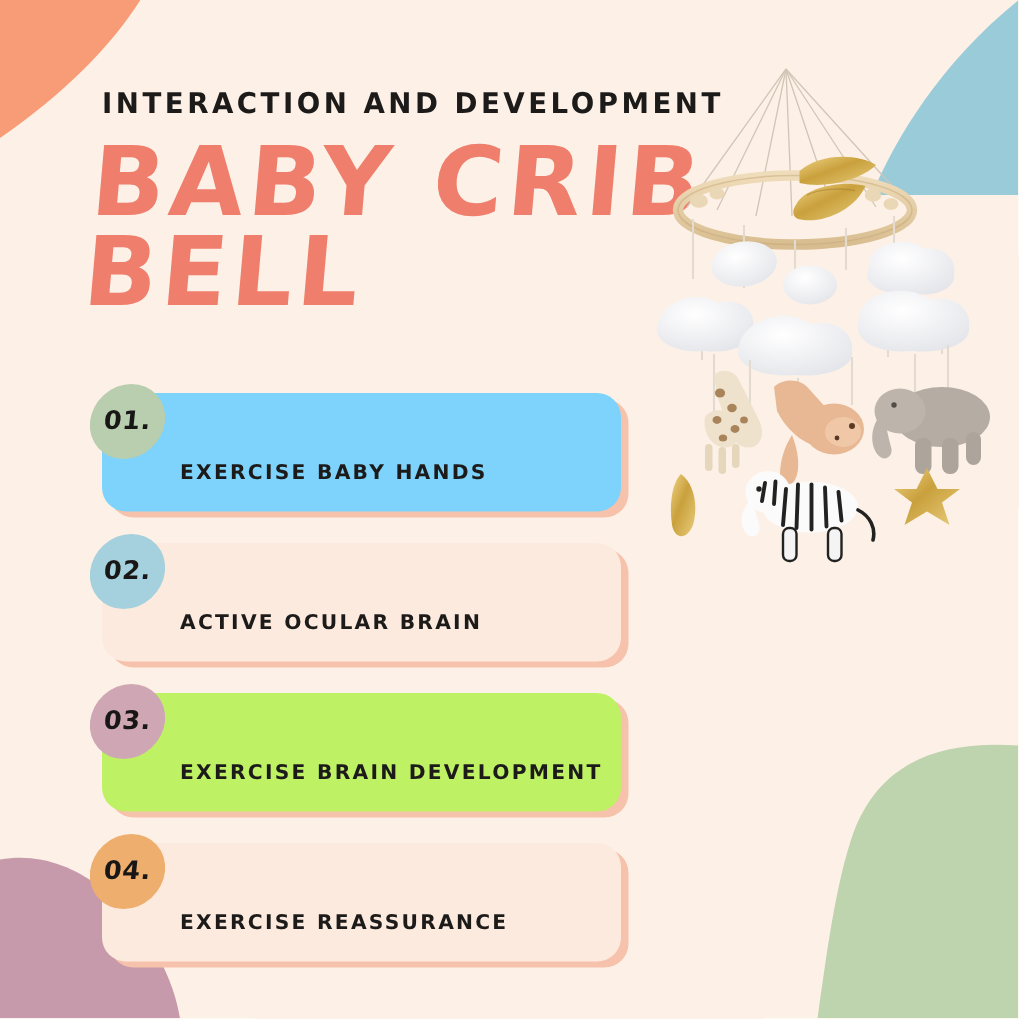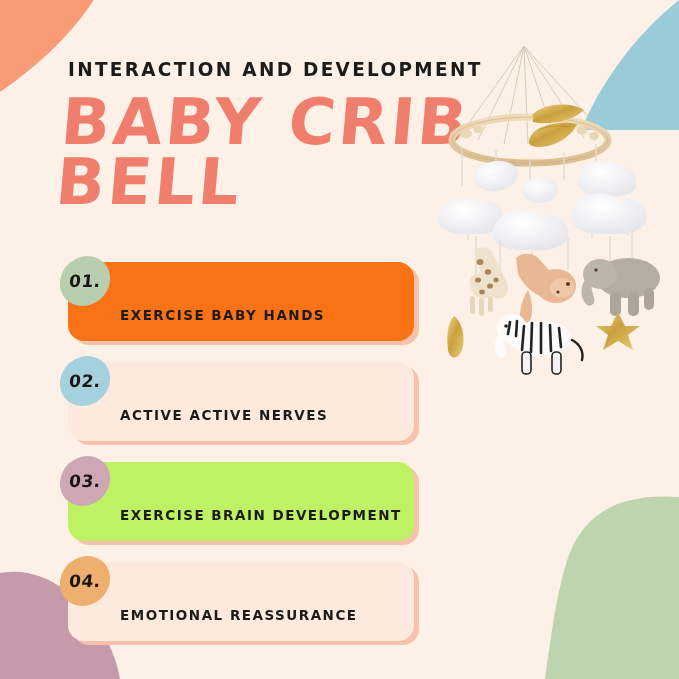--- a/index.html
+++ b/index.html
@@ -310,44 +310,44 @@
                C14,296 16,282 22,276 Z" fill="url(#gMoon)"></path>
       <path d="M186,272 L193,286 L208,286 L196,295 L201,310
                L186,301 L171,310 L176,295 L164,286 L179,286 Z" fill="url(#gMoon)"></path>
     </svg>
   </div>
 
   <div id="features">
 
     <div class="feature">
       <div class="card-shadow" style="background: rgb(246, 194, 171);"></div>
-      <div class="card" style="background: #f97316;">
+      <div class="card" style="background: #7dd3fc;">
         <div class="card-label">EXERCISE BABY HANDS</div>
       </div>
       <div class="badge" style="background: rgb(185, 206, 174);">01.</div>
     </div>
 
     <div class="feature">
       <div class="card-shadow" style="background: rgb(246, 194, 171);"></div>
       <div class="card" style="background: rgb(253, 234, 222);">
-        <div class="card-label">ACTIVE ACTIVE NERVES</div>
+        <div class="card-label">ACTIVE OCULAR BRAIN</div>
       </div>
       <div class="badge" style="background: rgb(165, 208, 221);">02.</div>
     </div>
 
     <div class="feature">
       <div class="card-shadow" style="background: rgb(246, 194, 171);"></div>
       <div class="card" style="background: #bef264;">
         <div class="card-label">EXERCISE BRAIN DEVELOPMENT</div>
       </div>
       <div class="badge" style="background: rgb(207, 167, 180);">03.</div>
     </div>
 
     <div class="feature">
       <div class="card-shadow" style="background: rgb(246, 194, 171);"></div>
       <div class="card" style="background: rgb(253, 234, 222);">
-        <div class="card-label">EMOTIONAL REASSURANCE</div>
+        <div class="card-label">EXERCISE REASSURANCE</div>
       </div>
       <div class="badge" style="background: rgb(238, 174, 109);">04.</div>
     </div>
 
   </div>
 </div>
 
 </body></html>

